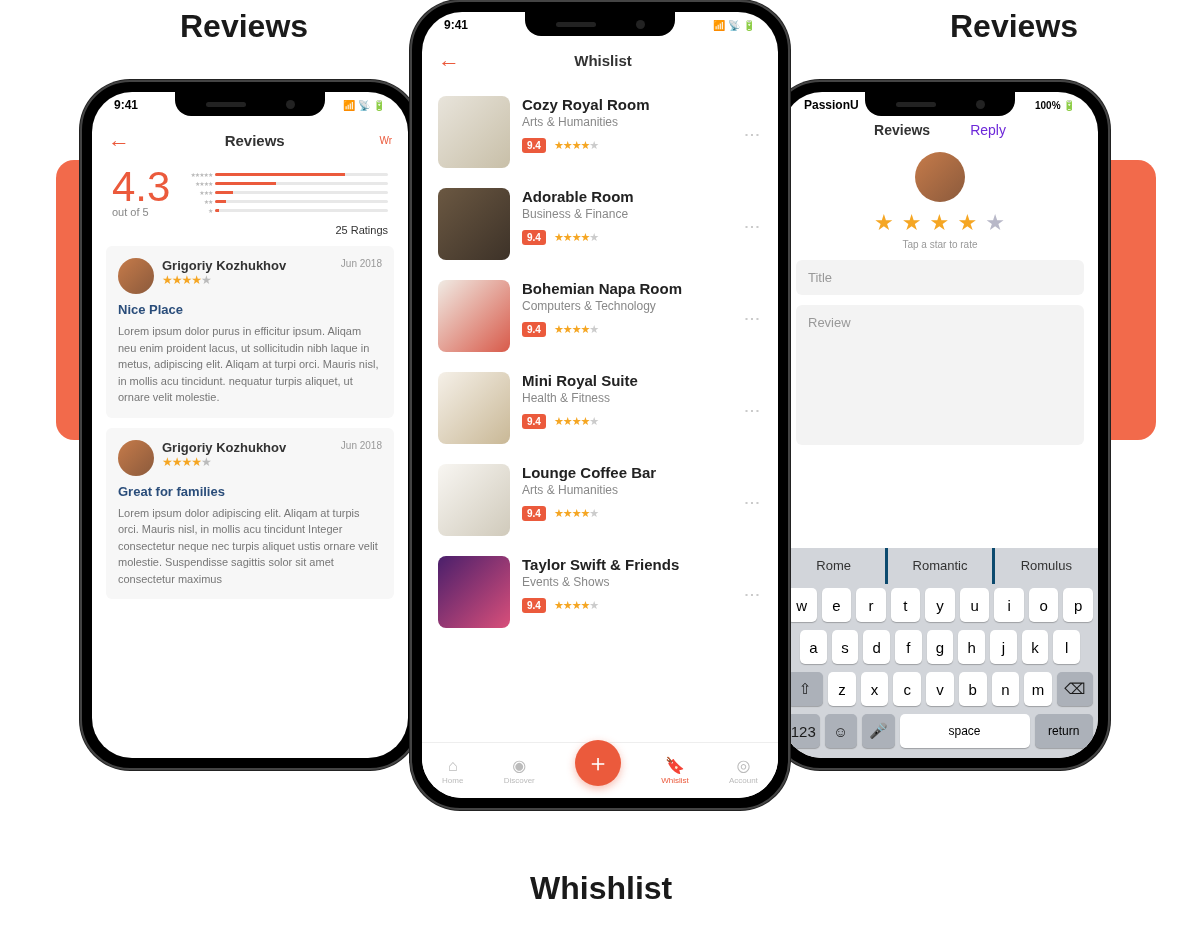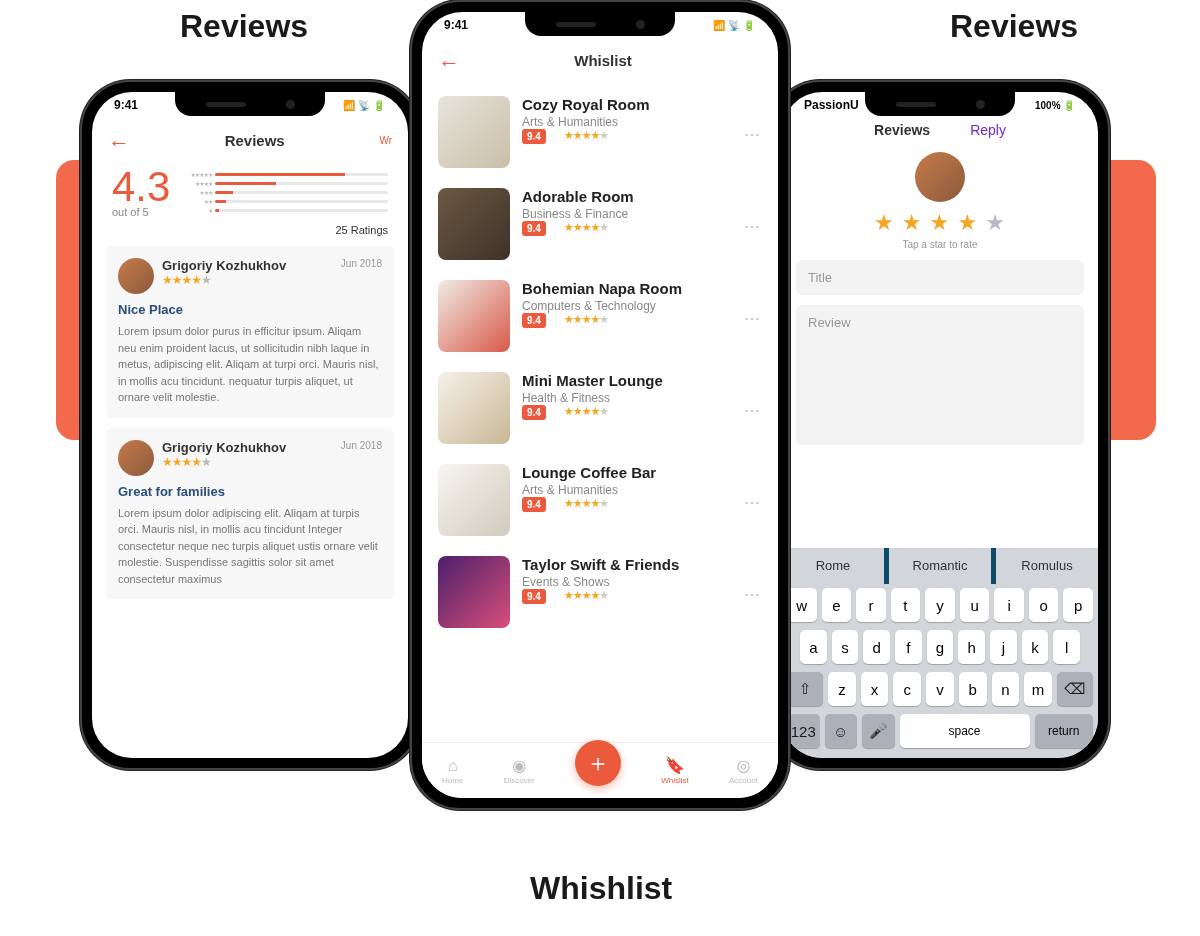--- a/index.html
+++ b/index.html
@@ -42,21 +42,21 @@
 .rev-date{margin-left:auto;font-size:10px;color:#999}
 .rev-title{font-weight:700;font-size:13px;color:#2a4d7a;margin:8px 0 6px}
 .rev-body{font-size:11px;color:#777;line-height:1.5}
 
 .wl-list{padding:0 16px;margin-top:8px;max-height:620px;overflow:hidden}
 .wl-item{display:flex;gap:12px;align-items:flex-start;padding:10px 0}
 .wl-thumb{width:72px;height:72px;border-radius:8px;background:#ddd;flex-shrink:0}
 .wl-info{flex:1}
 .wl-title{font-weight:800;font-size:15px;color:#222}
 .wl-cat{font-size:12px;color:#888;margin-top:2px}
-.wl-badge-row{display:flex;gap:18px;margin-top:0}
+.wl-badge-row{display:flex;align-items:center;gap:8px;margin-top:9px}
 .wl-badge{background:#eb5a3c;color:#fff;font-size:10px;font-weight:700;padding:2px 5px;border-radius:3px}
 .wl-stars{color:#f5a623;font-size:11px;letter-spacing:-1px}
 .wl-stars .grey{color:#ccc}
 .wl-more{color:#bbb;font-size:16px;writing-mode:vertical-rl;letter-spacing:-6px;align-self:center}
 .tab-bar{position:absolute;bottom:0;left:0;right:0;height:56px;border-top:1px solid #eee;background:#fff;display:flex;align-items:center;justify-content:space-around;font-size:8px;color:#bbb}
 .tab-item{display:flex;flex-direction:column;align-items:center;gap:1px}
 .tab-item.active{color:#eb5a3c}
 .tab-icon{font-size:16px}
 .fab{width:46px;height:46px;background:#eb5a3c;border-radius:50%;color:#fff;font-size:24px;display:flex;align-items:center;justify-content:center;margin-top:-16px;box-shadow:0 3px 8px rgba(235,90,60,.4)}
 
@@ -64,21 +64,21 @@
 .reply-tabs .act{font-weight:700;color:#333}
 .reply-tabs .rep{color:#6d28d9}
 .reply-avatar{width:50px;height:50px;border-radius:50%;background:linear-gradient(135deg,#c67b4a,#8b5a3c);margin:14px auto 8px}
 .rate-stars{text-align:center;font-size:22px;color:#f5a623;letter-spacing:1px}
 .rate-stars .grey{color:#b8b8c8}
 .rate-hint{text-align:center;font-size:10px;color:#999;margin-top:3px}
 .input-field{background:#f3f3f3;margin:10px 14px 0;border-radius:6px;padding:10px 12px;font-size:13px;color:#999}
 .input-field.tall{height:140px}
 .keyboard{position:absolute;bottom:0;left:0;right:0;background:#d2d5da;padding-bottom:6px}
 .kb-sugg{display:flex;height:36px}
-.kb-sugg div{flex:1;text-align:center;line-height:36px;font-size:13px;color:#333;border-right:5px solid #0c4a6e}
+.kb-sugg div{flex:1;text-align:center;line-height:36px;font-size:13px;color:#333;border-right:3px solid #0c4a6e}
 .kb-sugg div:last-child{border:none}
 .kb-row{display:flex;justify-content:center;gap:5px;padding:4px 5px}
 .kb-key{background:#fff;border-radius:5px;height:34px;min-width:26px;flex:1;display:flex;align-items:center;justify-content:center;font-size:15px;box-shadow:0 1px 1px rgba(0,0,0,.25)}
 .kb-key.sp{background:#acb1b9;color:#1a1a1a}
 .kb-key.space{flex:4;font-size:12px}
 .kb-key.ret{flex:1.8;font-size:12px;background:#acb1b9}
 .thumb1{background:linear-gradient(135deg,#e8e4db,#c8bfa8)}
 .thumb2{background:linear-gradient(135deg,#6b5842,#3d3228)}
 .thumb3{background:linear-gradient(135deg,#f0ebe4,#d85a4a)}
 .thumb4{background:linear-gradient(135deg,#f5f0e8,#c9b896)}
@@ -218,21 +218,21 @@
      <div class="wl-badge-row">
       <span class="wl-badge">9.4</span>
       <span class="wl-stars">★★★★<span class="grey">★</span></span>
      </div>
     </div>
     <span class="wl-more">⋮</span>
    </div>
         <div class="wl-item">
     <div class="wl-thumb thumb4"></div>
     <div class="wl-info">
-     <div class="wl-title">Mini Master Lounge</div>
+     <div class="wl-title">Mini Royal Suite</div>
      <div class="wl-cat">Health &amp; Fitness</div>
      <div class="wl-badge-row">
       <span class="wl-badge">9.4</span>
       <span class="wl-stars">★★★★<span class="grey">★</span></span>
      </div>
     </div>
     <span class="wl-more">⋮</span>
    </div>
         <div class="wl-item">
     <div class="wl-thumb thumb5"></div>

